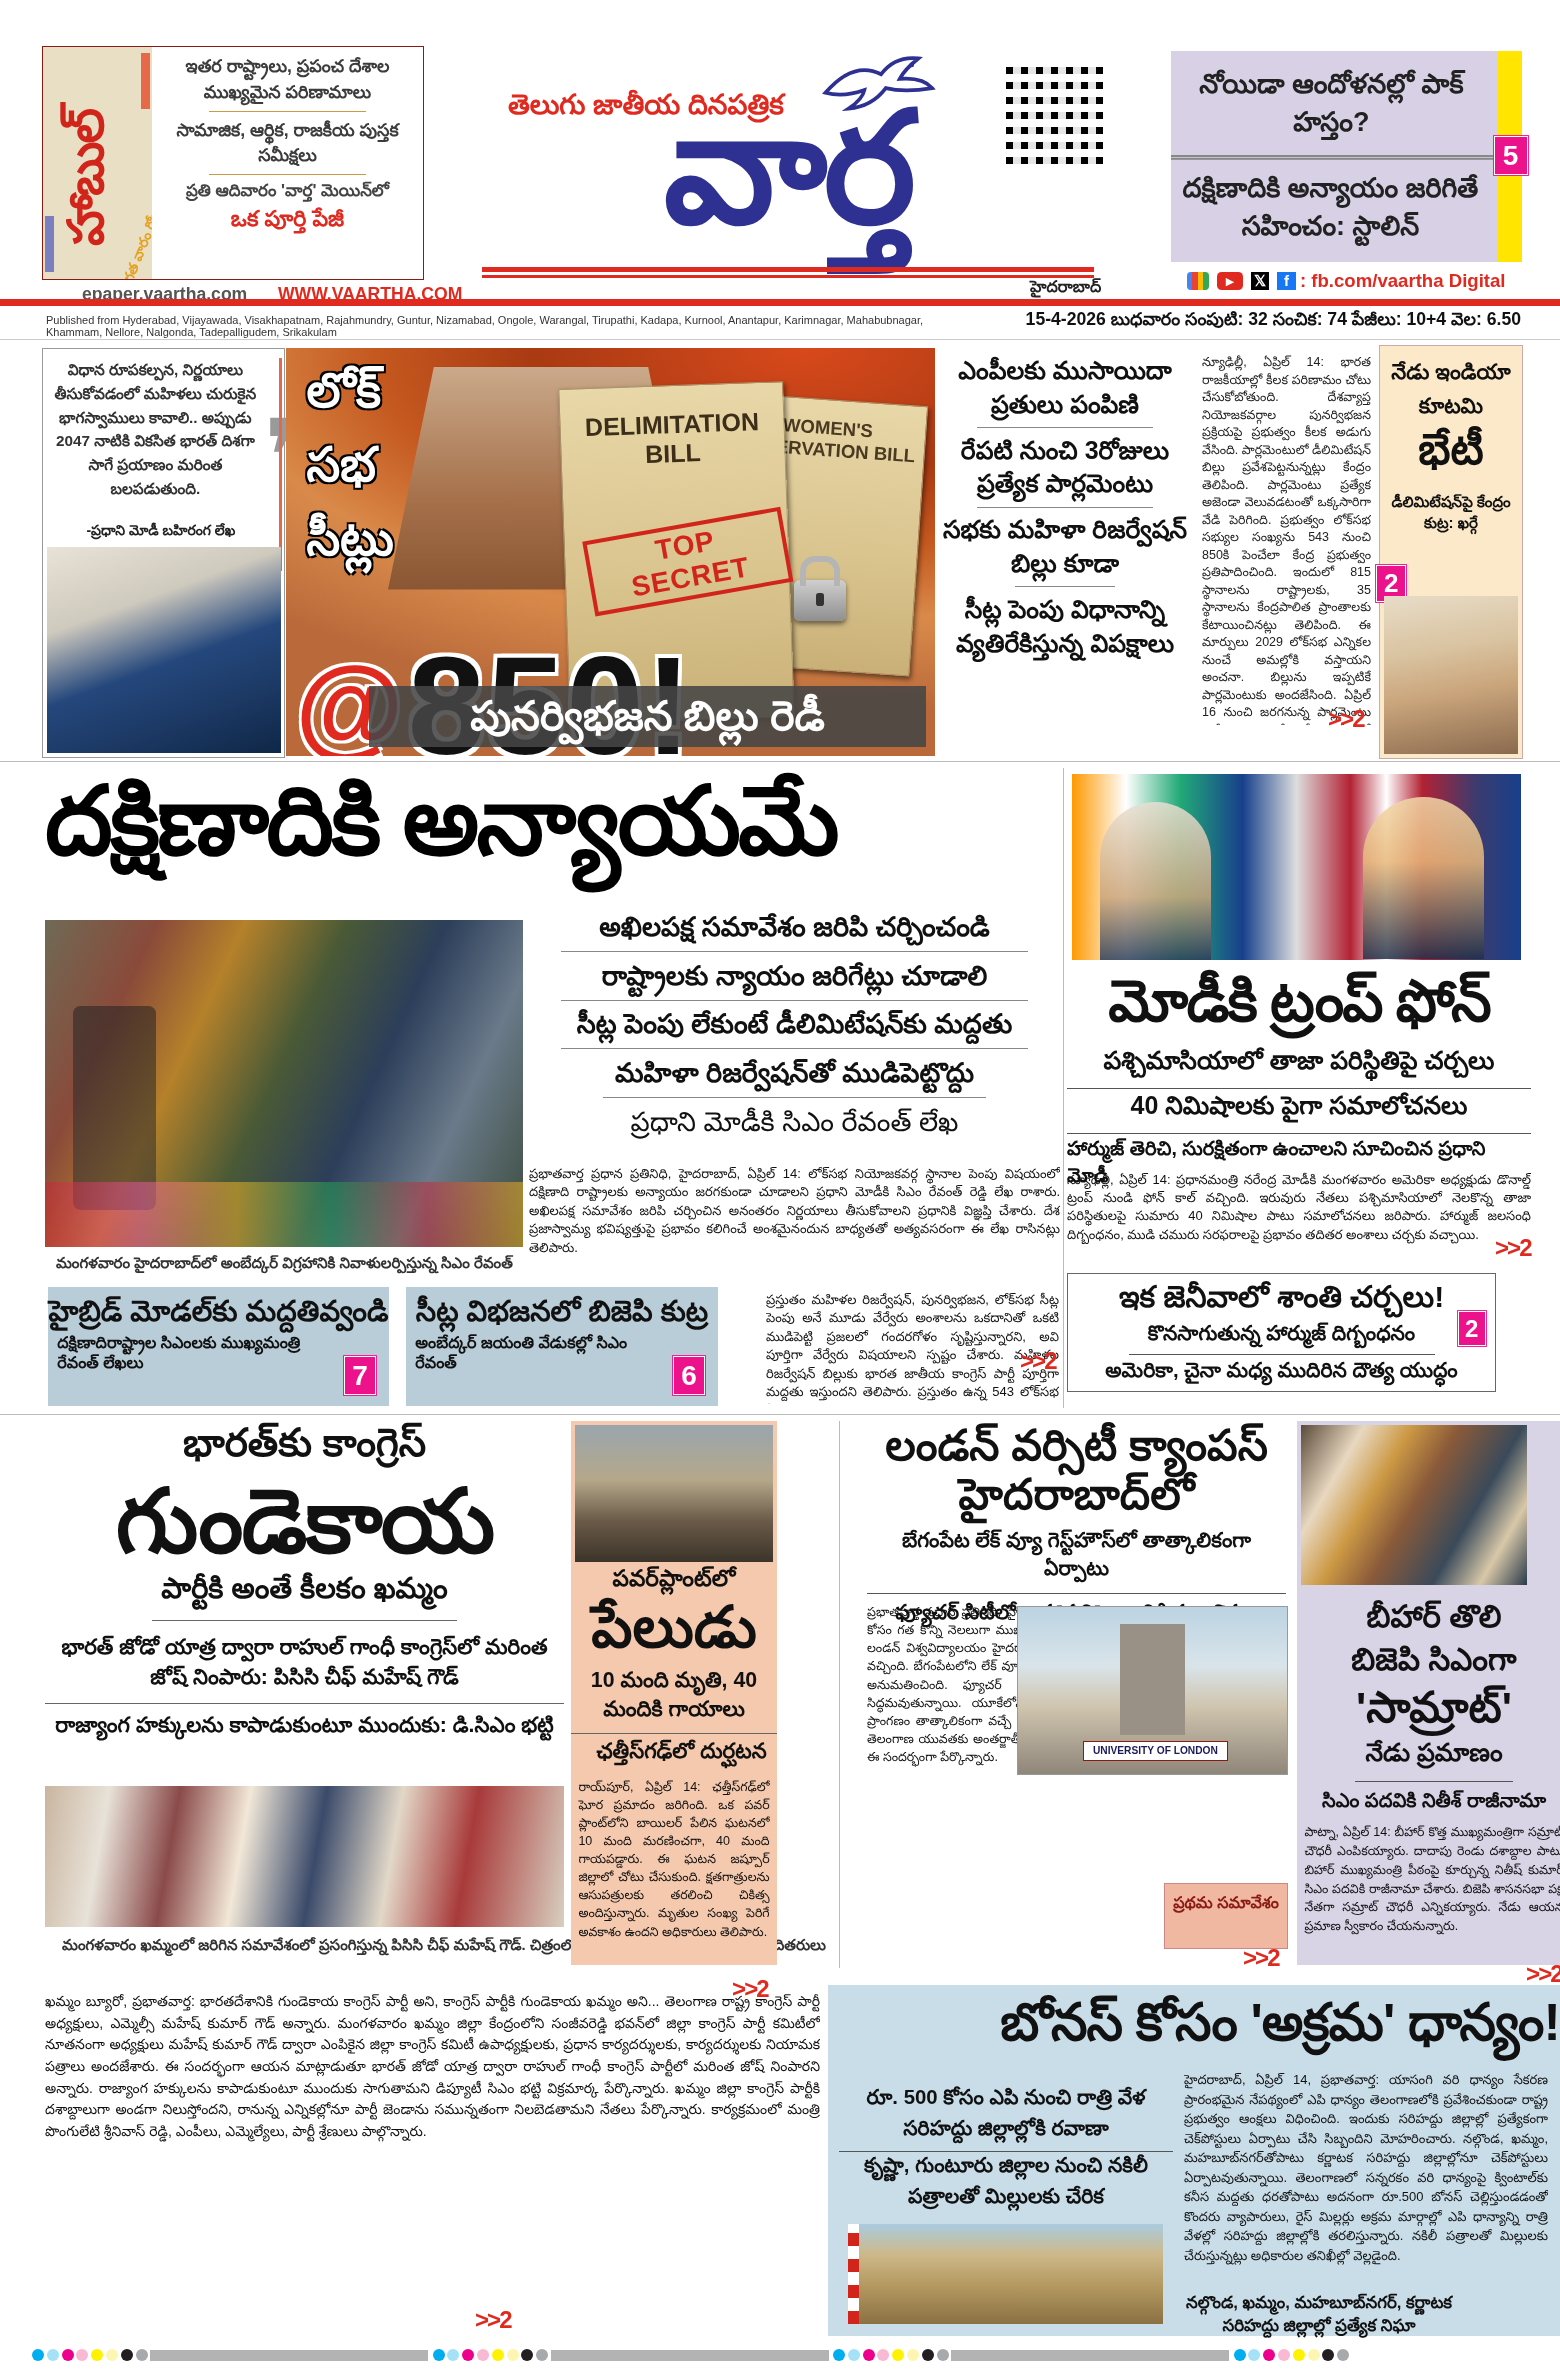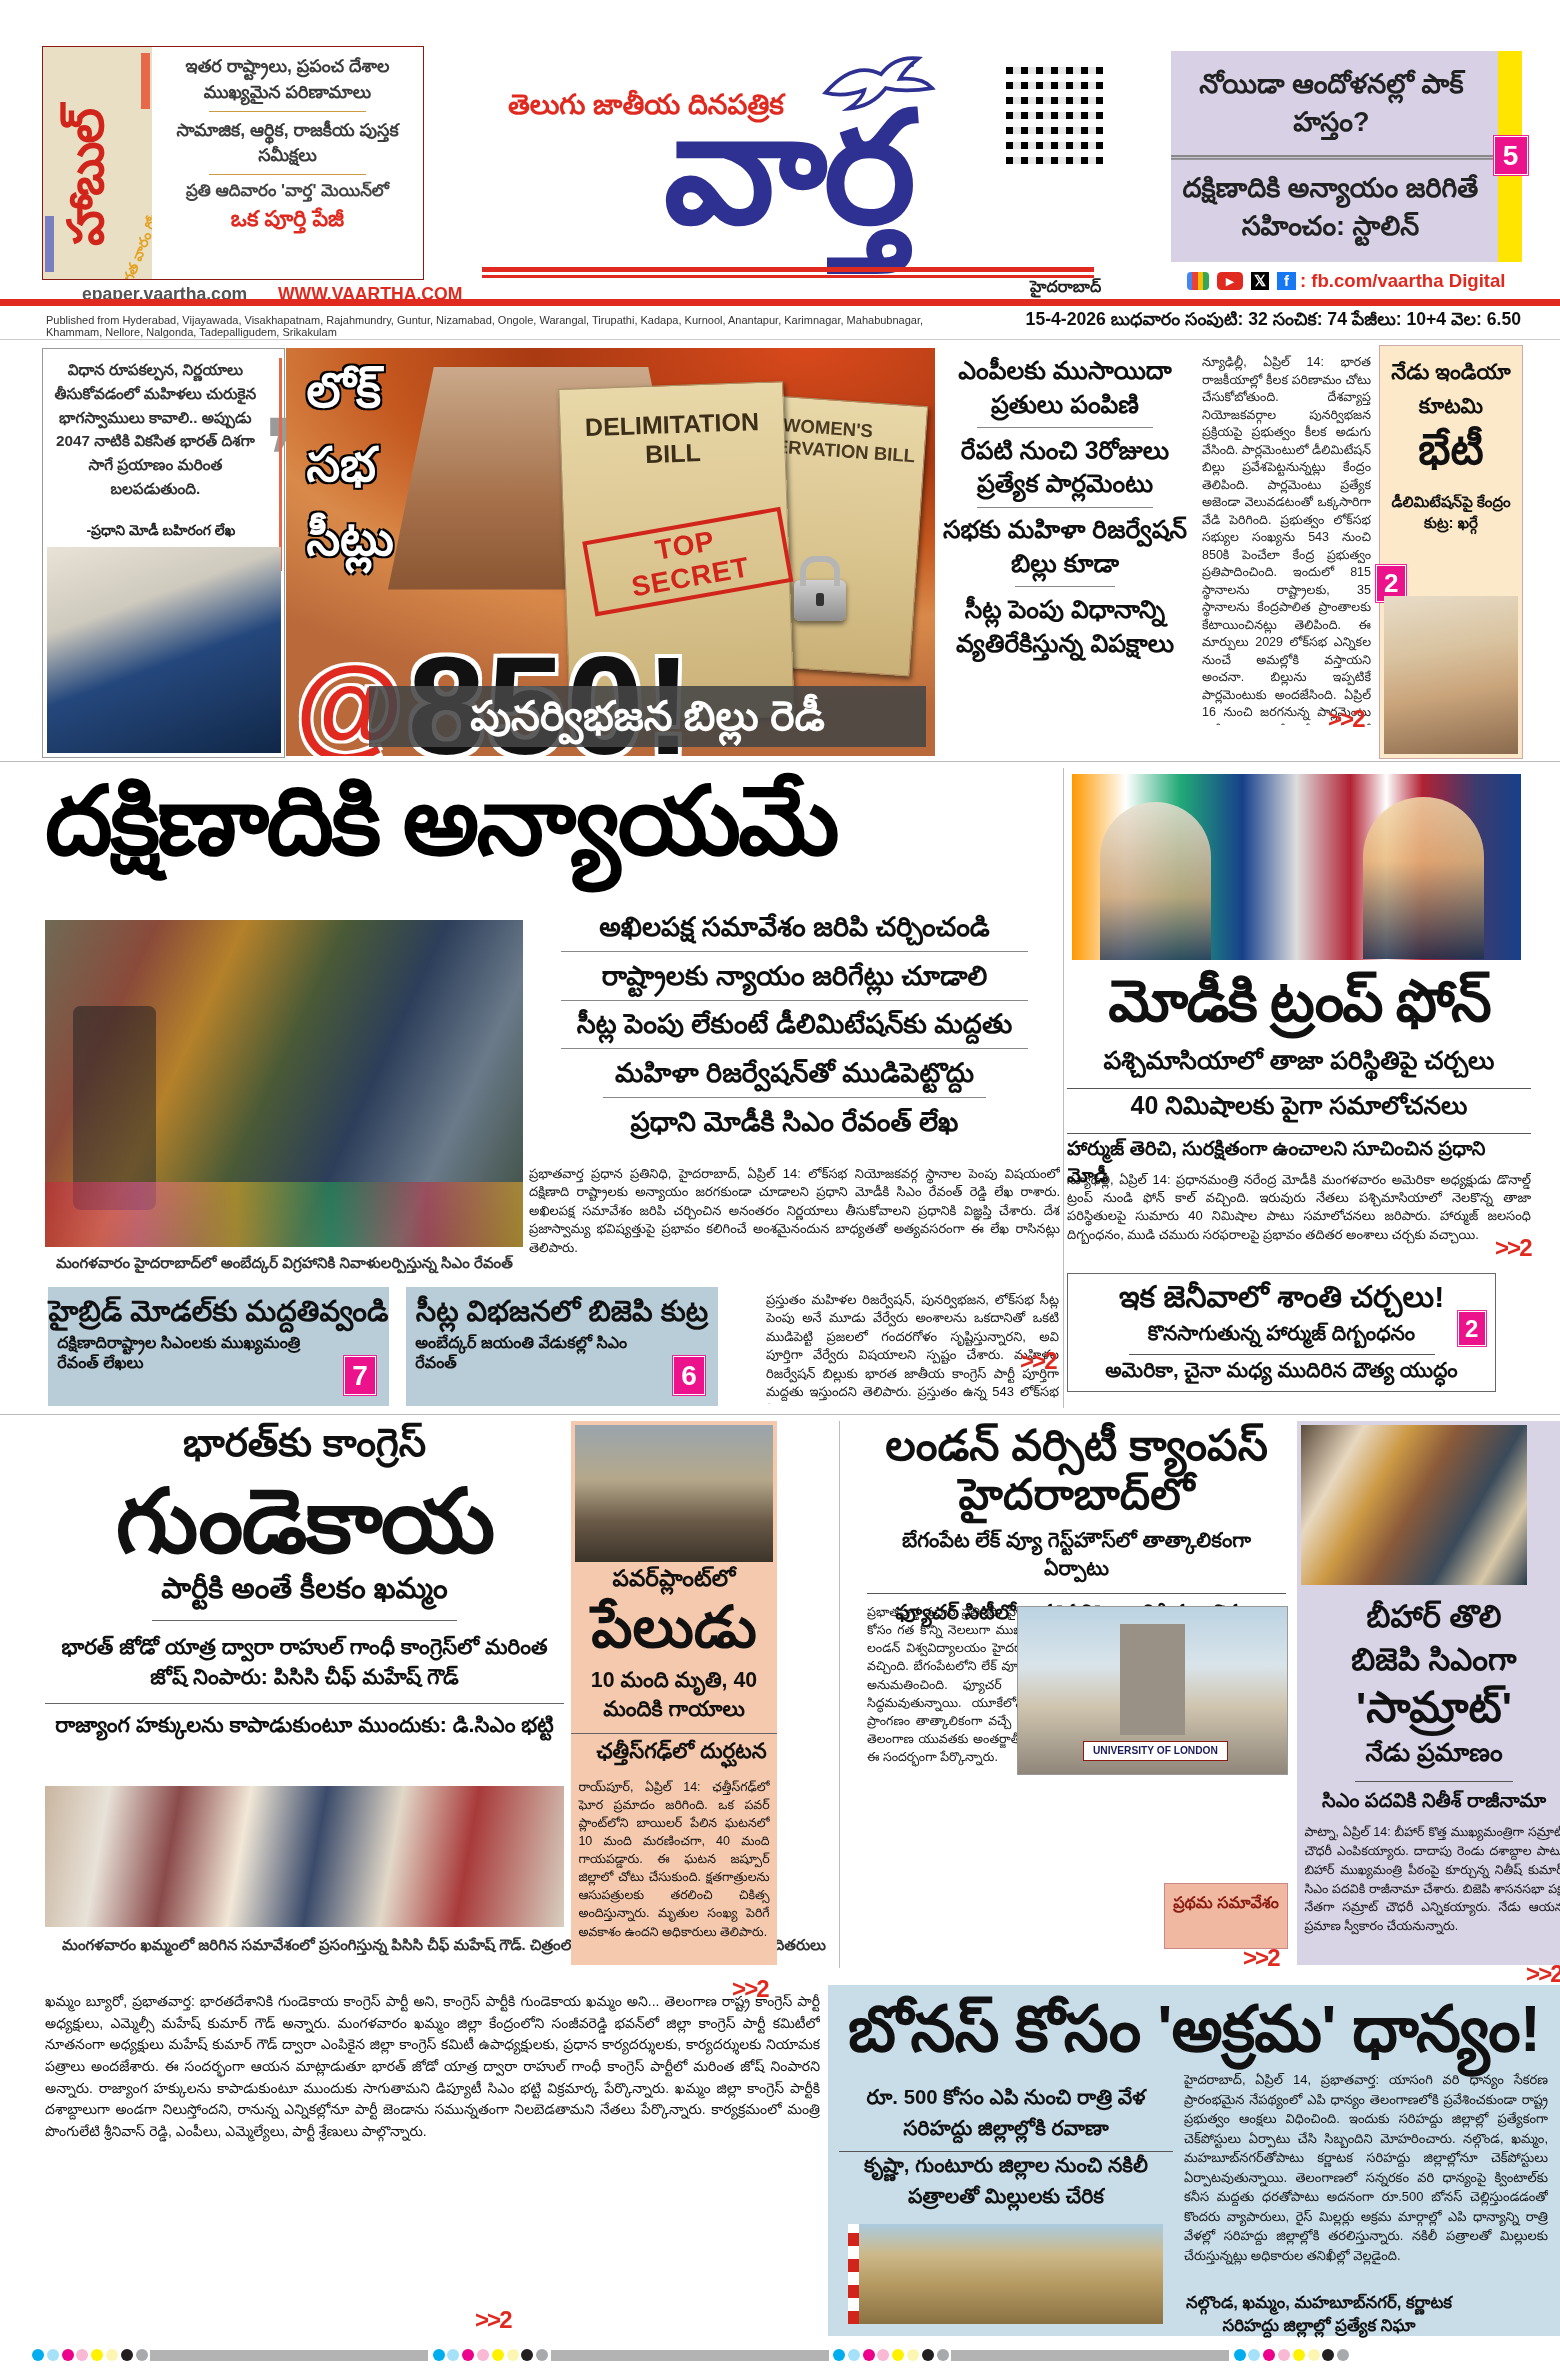--- a/index.html
+++ b/index.html
@@ -145,21 +145,21 @@
 
   <div class="abs centered" style="left:529px;top:909px;width:531px;">
     <div style="font-size:27px;font-weight:bold;line-height:1.35;">అఖిలపక్ష సమావేశం జరిపి చర్చించండి</div>
     <hr class="sepline" style="width:88%;">
     <div style="font-size:27px;font-weight:bold;line-height:1.35;">రాష్ట్రాలకు న్యాయం జరిగేట్లు చూడాలి</div>
     <hr class="sepline" style="width:88%;">
     <div style="font-size:27px;font-weight:bold;line-height:1.35;">సీట్ల పెంపు లేకుంటే డీలిమిటేషన్‌కు మద్దతు</div>
     <hr class="sepline" style="width:88%;">
     <div style="font-size:27px;font-weight:bold;line-height:1.35;">మహిళా రిజర్వేషన్‌తో ముడిపెట్టొద్దు</div>
     <hr class="sepline" style="width:72%;">
-    <div style="font-size:27px;font-weight:bold;line-height:1.35;">ప్రధాని మోడీకి సిఎం రేవంత్ లేఖ</div>
+    <div style="font-size:27px;font-weight:normal;line-height:1.35;">ప్రధాని మోడీకి సిఎం రేవంత్ లేఖ</div>
   </div>
 
   <div class="abs just" style="left:529px;top:1165px;width:531px;height:119px;font-size:13px;line-height:1.42;overflow:hidden;">ప్రభాతవార్త ప్రధాన ప్రతినిధి, హైదరాబాద్, ఏప్రిల్ 14: లోక్‌సభ నియోజకవర్గ స్థానాల పెంపు విషయంలో దక్షిణాది రాష్ట్రాలకు అన్యాయం జరగకుండా చూడాలని ప్రధాని మోడీకి సిఎం రేవంత్ రెడ్డి లేఖ రాశారు. అఖిలపక్ష సమావేశం జరిపి చర్చించిన అనంతరం నిర్ణయాలు తీసుకోవాలని ప్రధానికి విజ్ఞప్తి చేశారు. దేశ ప్రజాస్వామ్య భవిష్యత్తుపై ప్రభావం కలిగించే అంశమైనందున బాధ్యతతో అత్యవసరంగా ఈ లేఖ రాసినట్లు తెలిపారు.</div>
   <div class="abs just" style="left:766px;top:1291px;width:293px;height:113px;font-size:13px;line-height:1.42;overflow:hidden;">ప్రస్తుతం మహిళల రిజర్వేషన్, పునర్విభజన, లోక్‌సభ సీట్ల పెంపు అనే మూడు వేర్వేరు అంశాలను ఒకదానితో ఒకటి ముడిపెట్టి ప్రజలలో గందరగోళం సృష్టిస్తున్నారని, అవి పూర్తిగా వేర్వేరు విషయాలని స్పష్టం చేశారు. మహిళల రిజర్వేషన్ బిల్లుకు భారత జాతీయ కాంగ్రెస్ పార్టీ పూర్తిగా మద్దతు ఇస్తుందని తెలిపారు. ప్రస్తుతం ఉన్న 543 లోక్‌సభ సీట్లలోనే 33 శాతం మహిళల రిజర్వేషన్‌ను యథాతథంగా వెంటనే అమలు చేయాలని, అన్ని రాష్ట్ర అసెంబ్లీల్లో కూడా అమలు చేయాలని కోరారు. మహిళల రాజకీయ</div>
   <div class="abs jump" style="left:1020px;top:1347px;">&gt;&gt;2</div>
 
   <div class="abs" style="left:48px;top:1287px;width:341px;height:119px;background:#b9cdd8;">
     <div class="centered" style="font-size:29px;font-weight:900;margin-top:5.6px;line-height:1.25;">హైబ్రిడ్ మోడల్‌కు మద్దతివ్వండి</div>
     <div style="font-size:16px;font-weight:bold;margin:3.7px 9.3px 0;width:260px;line-height:1.3;">దక్షిణాదిరాష్ట్రాల సిఎంలకు ముఖ్యమంత్రి రేవంత్ లేఖలు</div>
     <span class="badge abs" style="right:13px;bottom:11px;width:30px;height:37px;font-size:28px;line-height:37px;">7</span>
@@ -233,21 +233,21 @@
     <div class="centered" style="font-size:31px;font-weight:900;margin-top:9.3px;line-height:1.5;">బీహార్ తొలి</div>
     <div class="centered" style="font-size:31px;font-weight:900;line-height:1.3;">బిజెపి సిఎంగా</div>
     <div class="centered" style="font-size:43px;font-weight:900;line-height:1.25;">'సామ్రాట్'</div>
     <div class="centered" style="font-size:25px;font-weight:bold;border-bottom:0.9px solid #555;display:block;width:158px;margin:3.7px auto 0;padding-bottom:7.4px;">నేడు ప్రమాణం</div>
     <div class="centered" style="font-size:19.5px;font-weight:900;margin-top:7.4px;">సిఎం పదవికి నితీశ్ రాజీనామా</div>
     <div class="just" style="margin:7.4px 7.4px 0;font-size:12.5px;line-height:1.5;height:137px;overflow:hidden;">పాట్నా, ఏప్రిల్ 14: బీహార్ కొత్త ముఖ్యమంత్రిగా సమ్రాట్ చౌధరీ ఎంపికయ్యారు. దాదాపు రెండు దశాబ్దాల పాటు బిహార్ ముఖ్యమంత్రి పీఠంపై కూర్చున్న నితీష్ కుమార్ సిఎం పదవికి రాజీనామా చేశారు. బిజెపి శాసనసభా పక్ష నేతగా సమ్రాట్ చౌధరీ ఎన్నికయ్యారు. నేడు ఆయన ప్రమాణ స్వీకారం చేయనున్నారు.</div>
     <div class="jump" style="text-align:right;margin-right:9.3px;">&gt;&gt;2</div>
   </div>
 
   <div class="abs" style="left:828px;top:1985px;width:732px;height:351px;background:#c9dde9;">
-    <div class="centered" style="font-size:64px;font-weight:900;margin-top:7.4px;letter-spacing:-0.9px;">బోనస్ కోసం 'అక్రమ' ధాన్యం!</div>
+    <div class="centered" style="font-size:52px;font-weight:900;margin-top:7.4px;letter-spacing:-0.9px;text-align:right;">బోనస్ కోసం 'అక్రమ' ధాన్యం!</div>
     <div class="abs centered" style="left:11px;top:85px;width:334px;font-size:20.4px;font-weight:900;line-height:1.5;border-bottom:0.9px solid #555;padding-bottom:7.4px;margin-top:12px;">రూ. 500 కోసం ఎపి నుంచి రాత్రి వేళ సరిహద్దు జిల్లాల్లోకి రవాణా</div>
     <div class="abs centered" style="left:11px;top:165px;width:334px;font-size:20.4px;font-weight:900;line-height:1.5;">కృష్ణా, గుంటూరు జిల్లాల నుంచి నకిలీ పత్రాలతో మిల్లులకు చేరిక</div>
     <div class="photo abs" style="left:20.4px;top:239px;width:315px;height:100px;background:linear-gradient(180deg,#aacbe0 0%,#cdb98a 30%,#b59a62 60%,#8a7142 100%);">
       <div class="abs" style="left:0;top:0;width:11px;height:100%;background:repeating-linear-gradient(0deg,#d1251b 0 13px,#fff 13px 26px);"></div>
     </div>
     <div class="abs centered" style="left:352px;top:306px;width:278px;font-size:16.7px;font-weight:900;line-height:1.4;">నల్గొండ, ఖమ్మం, మహబూబ్‌నగర్, కర్ణాటక సరిహద్దు జిల్లాల్లో ప్రత్యేక నిఘా</div>
     <div class="abs just" style="left:356px;top:85px;width:364px;height:215px;font-size:13px;line-height:1.5;overflow:hidden;">హైదరాబాద్, ఏప్రిల్ 14, ప్రభాతవార్త: యాసంగి వరి ధాన్యం సేకరణ ప్రారంభమైన నేపథ్యంలో ఎపి ధాన్యం తెలంగాణలోకి ప్రవేశించకుండా రాష్ట్ర ప్రభుత్వం ఆంక్షలు విధించింది. ఇందుకు సరిహద్దు జిల్లాల్లో ప్రత్యేకంగా చెక్‌పోస్టులు ఏర్పాటు చేసి సిబ్బందిని మోహరించారు. నల్గొండ, ఖమ్మం, మహబూబ్‌నగర్‌తోపాటు కర్ణాటక సరిహద్దు జిల్లాల్లోనూ చెక్‌పోస్టులు ఏర్పాటవుతున్నాయి. తెలంగాణలో సన్నరకం వరి ధాన్యంపై క్వింటాల్‌కు కనీస మద్దతు ధరతోపాటు అదనంగా రూ.500 బోనస్ చెల్లిస్తుండడంతో కొందరు వ్యాపారులు, రైస్ మిల్లర్లు అక్రమ మార్గాల్లో ఎపి ధాన్యాన్ని రాత్రి వేళల్లో సరిహద్దు జిల్లాల్లోకి తరలిస్తున్నారు. నకిలీ పత్రాలతో మిల్లులకు చేరుస్తున్నట్లు అధికారుల తనిఖీల్లో వెల్లడైంది.</div>
   </div>
 
   <div class="abs" style="left:32px;top:2345px;width:1495px;white-space:nowrap;">

